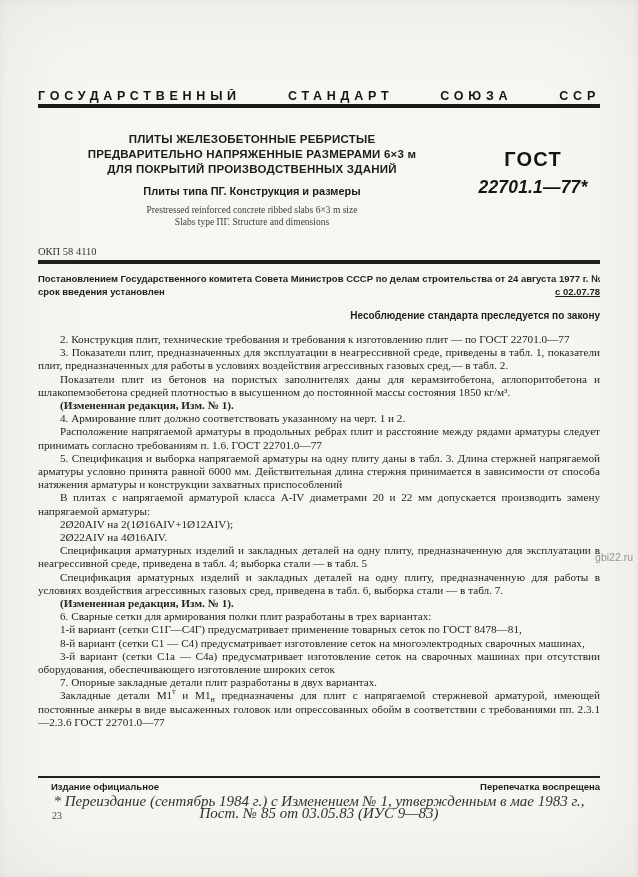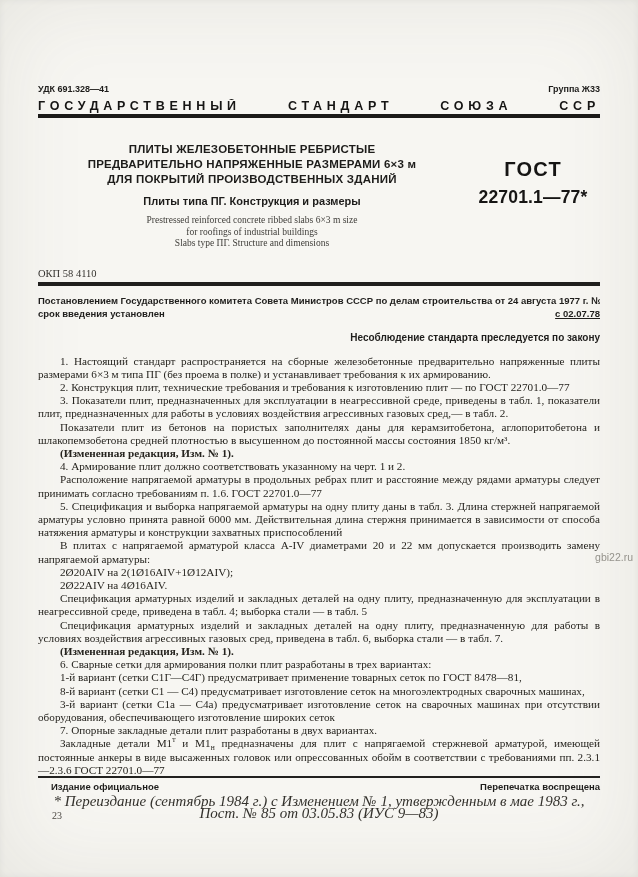--- a/index.html
+++ b/index.html
@@ -44,21 +44,21 @@
     font-family:"Liberation Sans", sans-serif;font-weight:bold;
     font-size:11px;margin-top:8px;color:#1d1c1a;
   }
   .t-en{font-size:9.5px;line-height:11.5px;color:#3e3c38;margin-top:0;}
   .t-en.first{margin-top:8px;}
   .title-right{
     flex:1;text-align:center;padding-top:16px;
     font-family:"Liberation Sans", sans-serif;font-weight:bold;color:#161514;
   }
   .gost-l{font-size:20px;letter-spacing:.06em;}
-  .gost-n{font-size:17.5px;margin-top:6px;letter-spacing:.01em;}
+  .gost-n{font-size:17.5px;margin-top:6px;letter-spacing:.01em;font-style:italic;}
   
   .okp{margin-top:18px;font-size:10.5px;color:#33312d;}
   .double-rule{margin-top:3px;height:4px;border-top:2px solid #201f1d;border-bottom:2px solid #201f1d;box-sizing:border-box;}
   
   .decree{
     margin-top:8px;
     font-family:"Liberation Sans", sans-serif;font-weight:bold;
     font-size:9.5px;line-height:13px;color:#1f1e1c;
   }
   .decree-l1{text-align:justify;text-align-last:justify;white-space:nowrap;overflow:hidden;}
@@ -96,36 +96,31 @@
     font-size:10.5px;color:#94928b;
   }
 </style>
 </head>
 <body>
 
 <div class="page">
 
   <div class="watermark">gbi22.ru</div>
 
-  <div class="hdr-row">
-    <span>УДК 691.328—41</span>
-    <span>Группа Ж33</span>
-  </div>
 
   <div class="org-line">ГОСУДАРСТВЕННЫЙ СТАНДАРТ СОЮЗА ССР</div>
   <div class="thick-rule"></div>
 
   <div class="title-row">
     <div class="title-left">
       <div class="t-bold">ПЛИТЫ ЖЕЛЕЗОБЕТОННЫЕ РЕБРИСТЫЕ</div>
       <div class="t-bold">ПРЕДВАРИТЕЛЬНО НАПРЯЖЕННЫЕ РАЗМЕРАМИ 6×3 м</div>
       <div class="t-bold">ДЛЯ ПОКРЫТИЙ ПРОИЗВОДСТВЕННЫХ ЗДАНИЙ</div>
       <div class="t-sub">Плиты типа ПГ. Конструкция и размеры</div>
       <div class="t-en first">Prestressed reinforced concrete ribbed slabs 6×3 m size</div>
-      <div class="t-en">for roofings of industrial buildings</div>
       <div class="t-en">Slabs type ПГ. Structure and dimensions</div>
     </div>
     <div class="title-right">
       <div class="gost-l">ГОСТ</div>
       <div class="gost-n">22701.1—77*</div>
     </div>
   </div>
 
   <div class="okp">ОКП 58 4110</div>
   <div class="double-rule"></div>
@@ -134,21 +129,20 @@
     <div class="decree-l1">Постановлением Государственного комитета Совета Министров СССР по делам строительства от 24 августа 1977 г. № 130</div>
     <div class="decree-l2">
       <span>срок введения установлен</span>
       <span class="decree-date">с 02.07.78</span>
     </div>
   </div>
 
   <div class="law">Несоблюдение стандарта преследуется по закону</div>
 
   <div class="body-text">
-    <p class="bp">1. Настоящий стандарт распространяется на сборные железобетонные предварительно напряженные плиты размерами 6×3 м  типа ПГ (без проема в полке) и устанавливает требования к их армированию.</p>
     <p class="bp">2. Конструкция плит, технические требования и требования к изготовлению  плит — по ГОСТ 22701.0—77</p>
     <p class="bp">3. Показатели плит, предназначенных для эксплуатации в неагрессивной среде, приведены в табл. 1, показатели плит, предназначенных для работы в условиях воздействия агрессивных газовых сред,— в табл. 2.</p>
     <p class="bp">Показатели плит из бетонов на пористых заполнителях даны для керамзитобетона, аглопоритобетона и шлакопемзобетона средней плотностью в высушенном до постоянной  массы  состояния 1850 кг/м³.</p>
     <p class="bp bold">(Измененная редакция, Изм. № 1).</p>
     <p class="bp">4. Армирование плит должно соответствовать указанному на черт. 1 и 2.</p>
     <p class="bp">Расположение напрягаемой арматуры в продольных ребрах плит и расстояние  между рядами арматуры следует принимать согласно требованиям п. 1.6. ГОСТ 22701.0—77</p>
     <p class="bp">5. Спецификация и выборка напрягаемой арматуры на одну плиту даны в табл. 3.  Длина стержней напрягаемой арматуры условно принята равной 6000 мм. Действительная длина стержня принимается в зависимости от способа натяжения арматуры и конструкции захватных приспособлений</p>
     <p class="bp">В плитах с напрягаемой арматурой класса А-IV диаметрами 20 и 22 мм допускается  производить замену напрягаемой арматуры:</p>
     <p class="bp">2Ø20АIV на 2(1Ø16АIV+1Ø12АIV);</p>
     <p class="bp">2Ø22АIV на 4Ø16АIV.</p>

